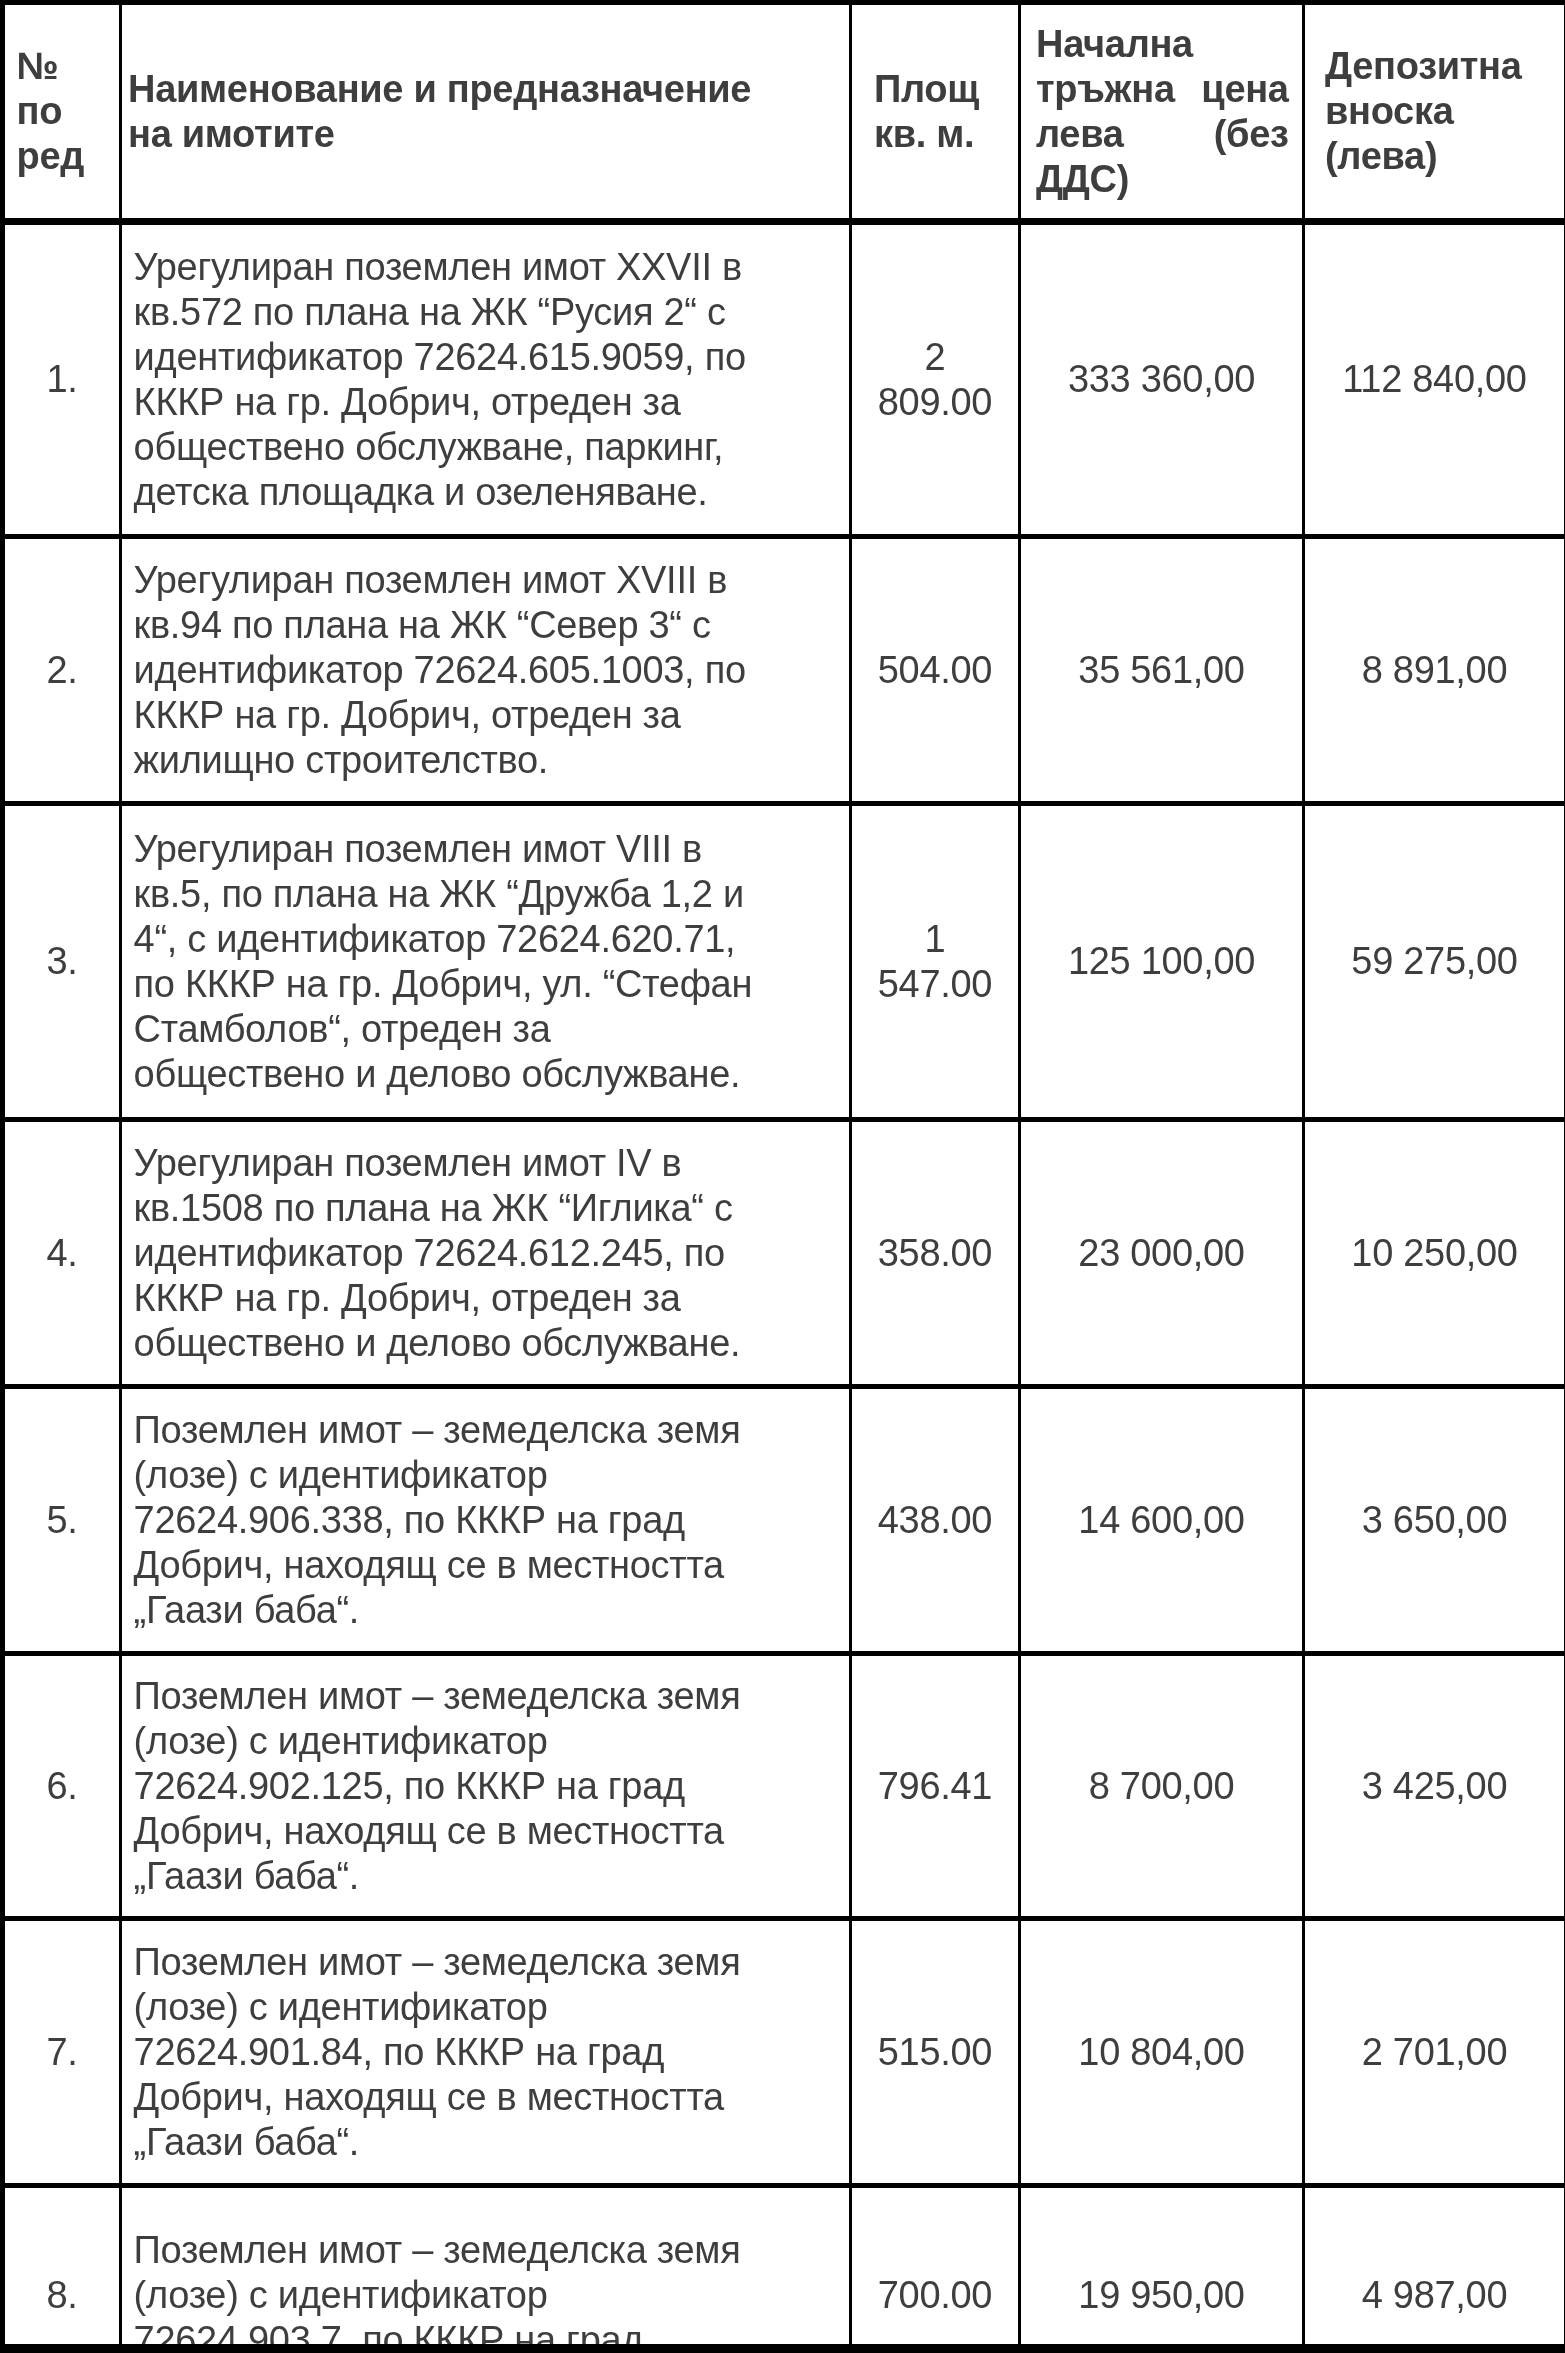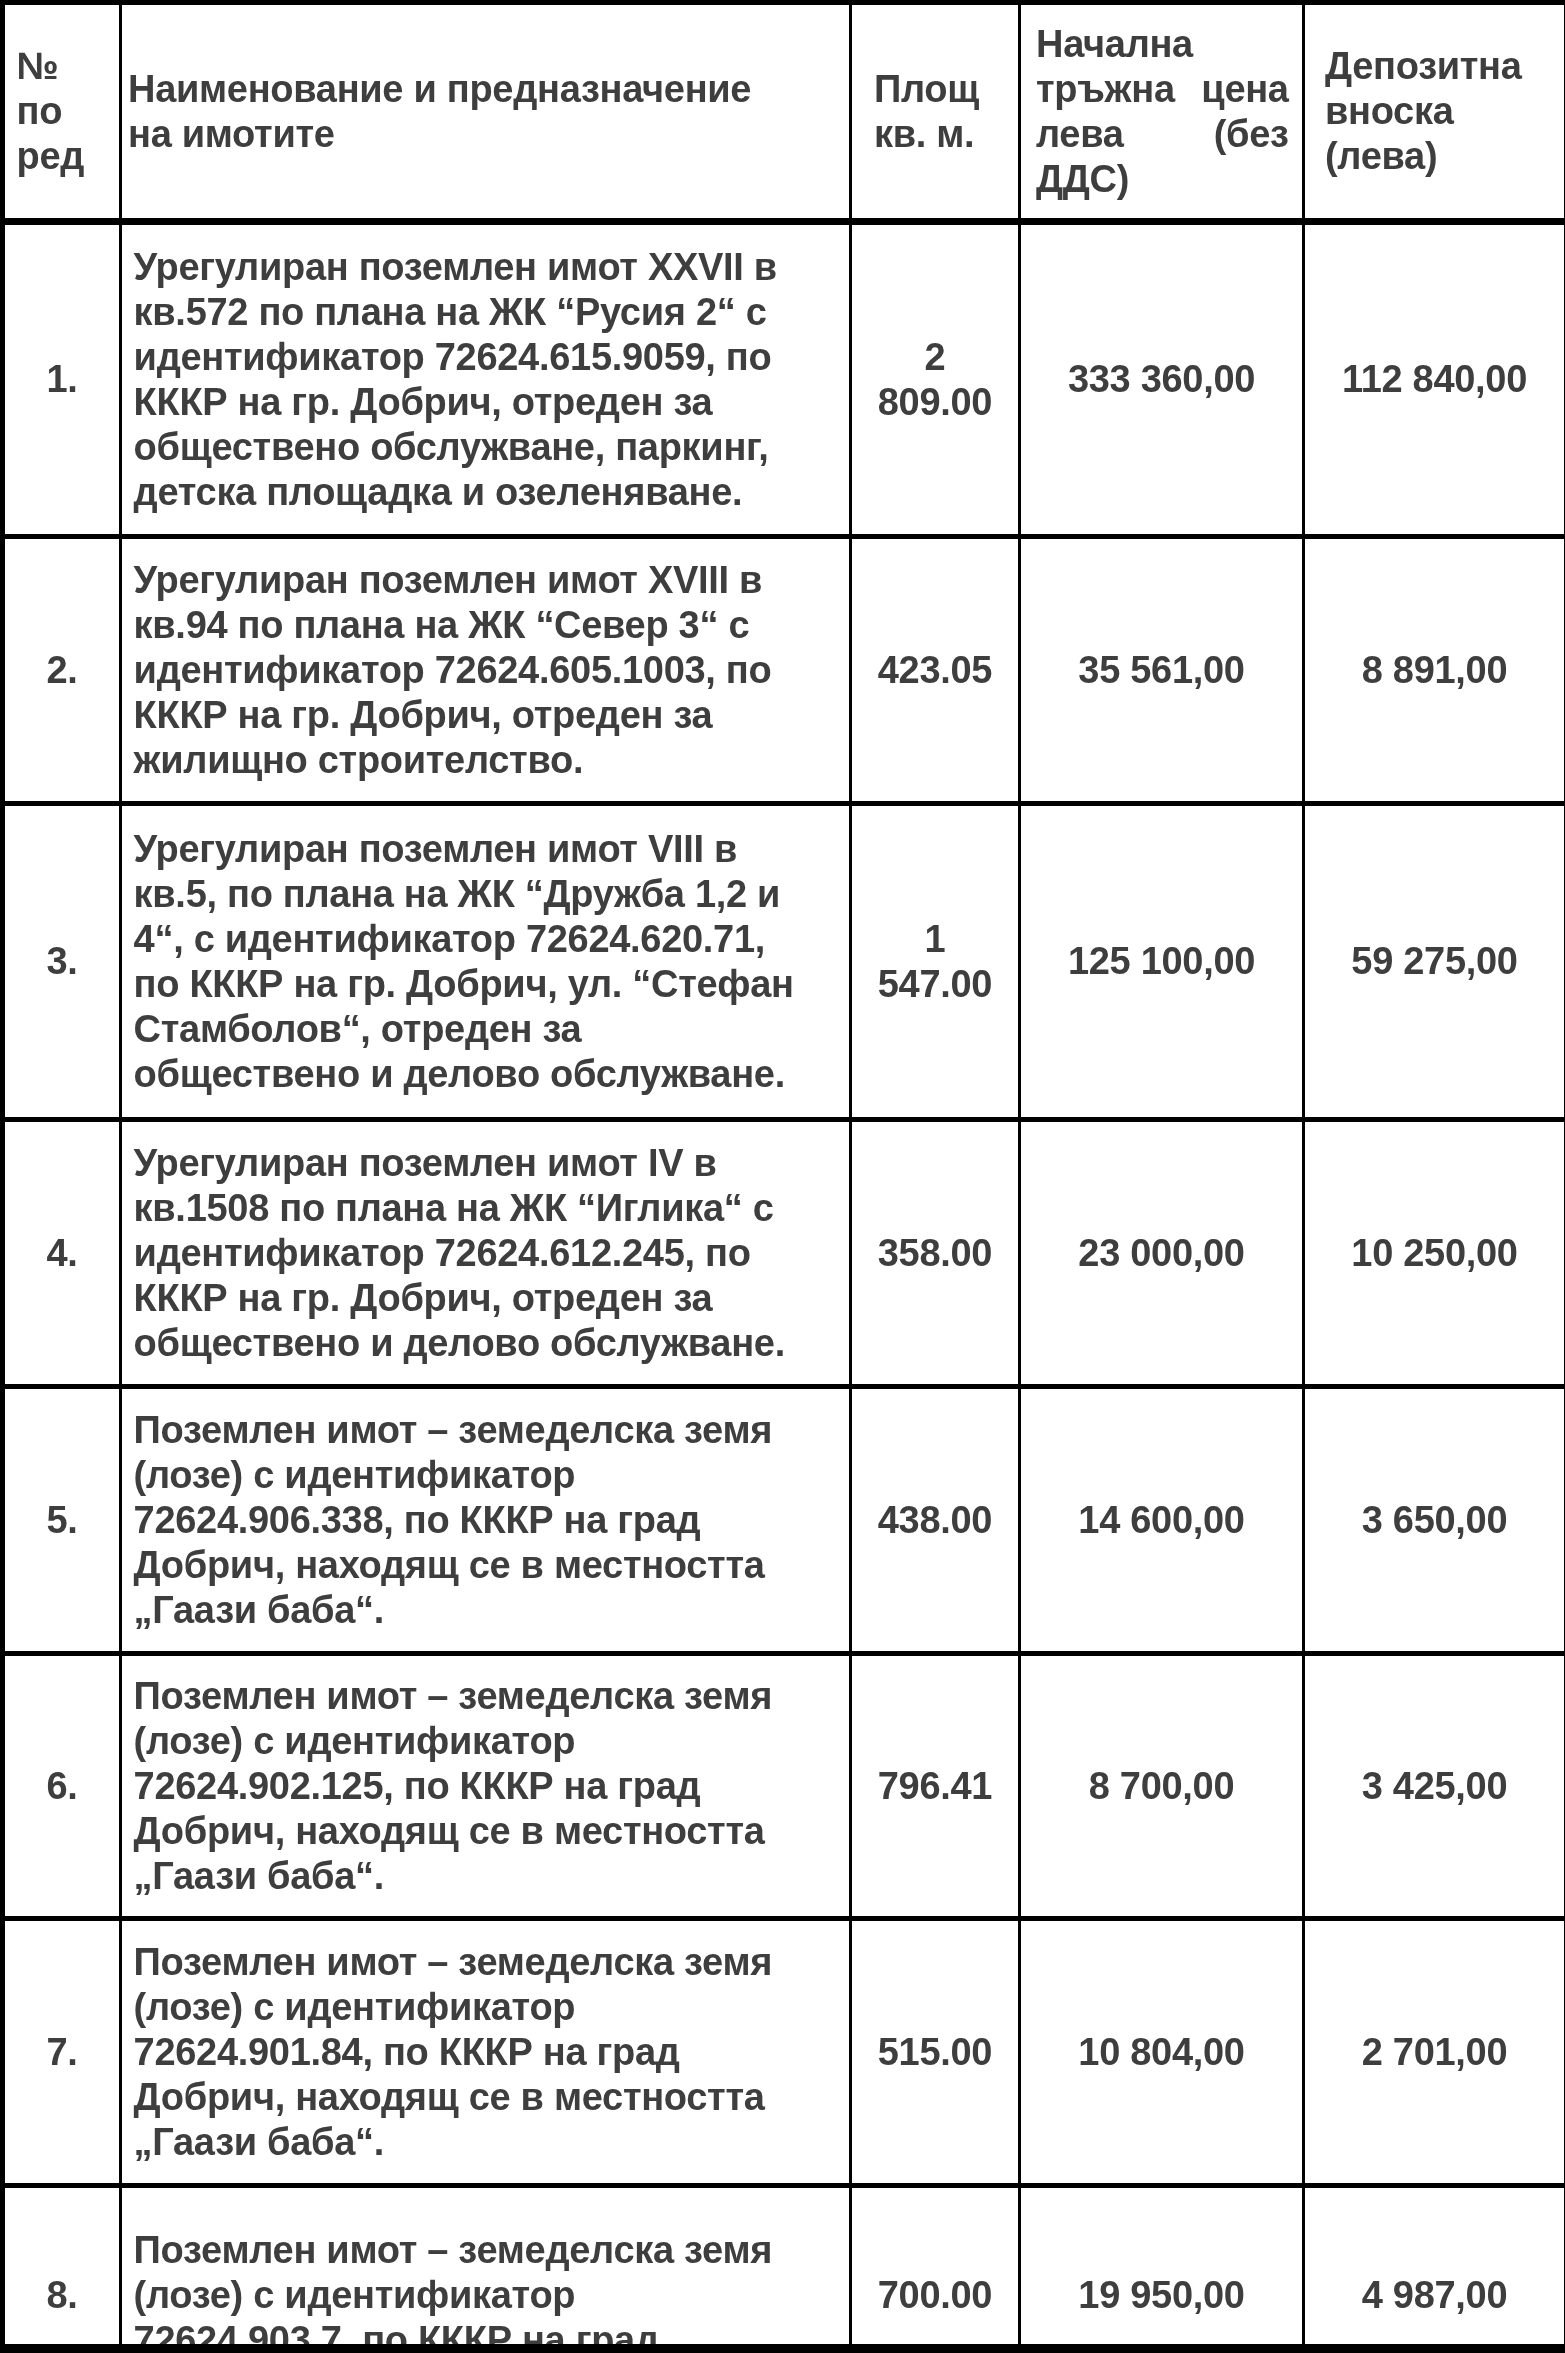--- a/index.html
+++ b/index.html
@@ -28,21 +28,21 @@
     border: 3.3px solid #000000;
     border-top-width: 5px;
     border-bottom-width: 5px;
     vertical-align: middle;
     white-space: pre-line;
     font-size: 38px;
     line-height: 45px;
     letter-spacing: -0.3px;
     padding: 0 6.6px;
     overflow: hidden;
-    font-weight: bold;
+    font-weight: normal;
   }
   thead th {
     font-weight: bold;
     text-align: left;
     border-bottom-width: 7.5px;
   }
   thead tr { height: 219px; }
   tbody tr:nth-child(1) { height: 315px; }
   tbody tr:nth-child(2) { height: 267px; }
   tbody tr:nth-child(3) { height: 316px; }
@@ -116,21 +116,21 @@
         <td class="c-price">333 360,00</td>
         <td class="c-dep">112 840,00</td>
       </tr>
       <tr>
         <td class="c-num">2.</td>
         <td class="c-name">Урегулиран поземлен имот XVIII в
 кв.94 по плана на ЖК “Север 3“ с
 идентификатор 72624.605.1003, по
 КККР на гр. Добрич, отреден за
 жилищно строителство.</td>
-        <td class="c-area">423.05</td>
+        <td class="c-area">504.00</td>
         <td class="c-price">35 561,00</td>
         <td class="c-dep">8 891,00</td>
       </tr>
       <tr>
         <td class="c-num">3.</td>
         <td class="c-name">Урегулиран поземлен имот VIII в
 кв.5, по плана на ЖК “Дружба 1,2 и
 4“, с идентификатор 72624.620.71,
 по КККР на гр. Добрич, ул. “Стефан
 Стамболов“, отреден за

